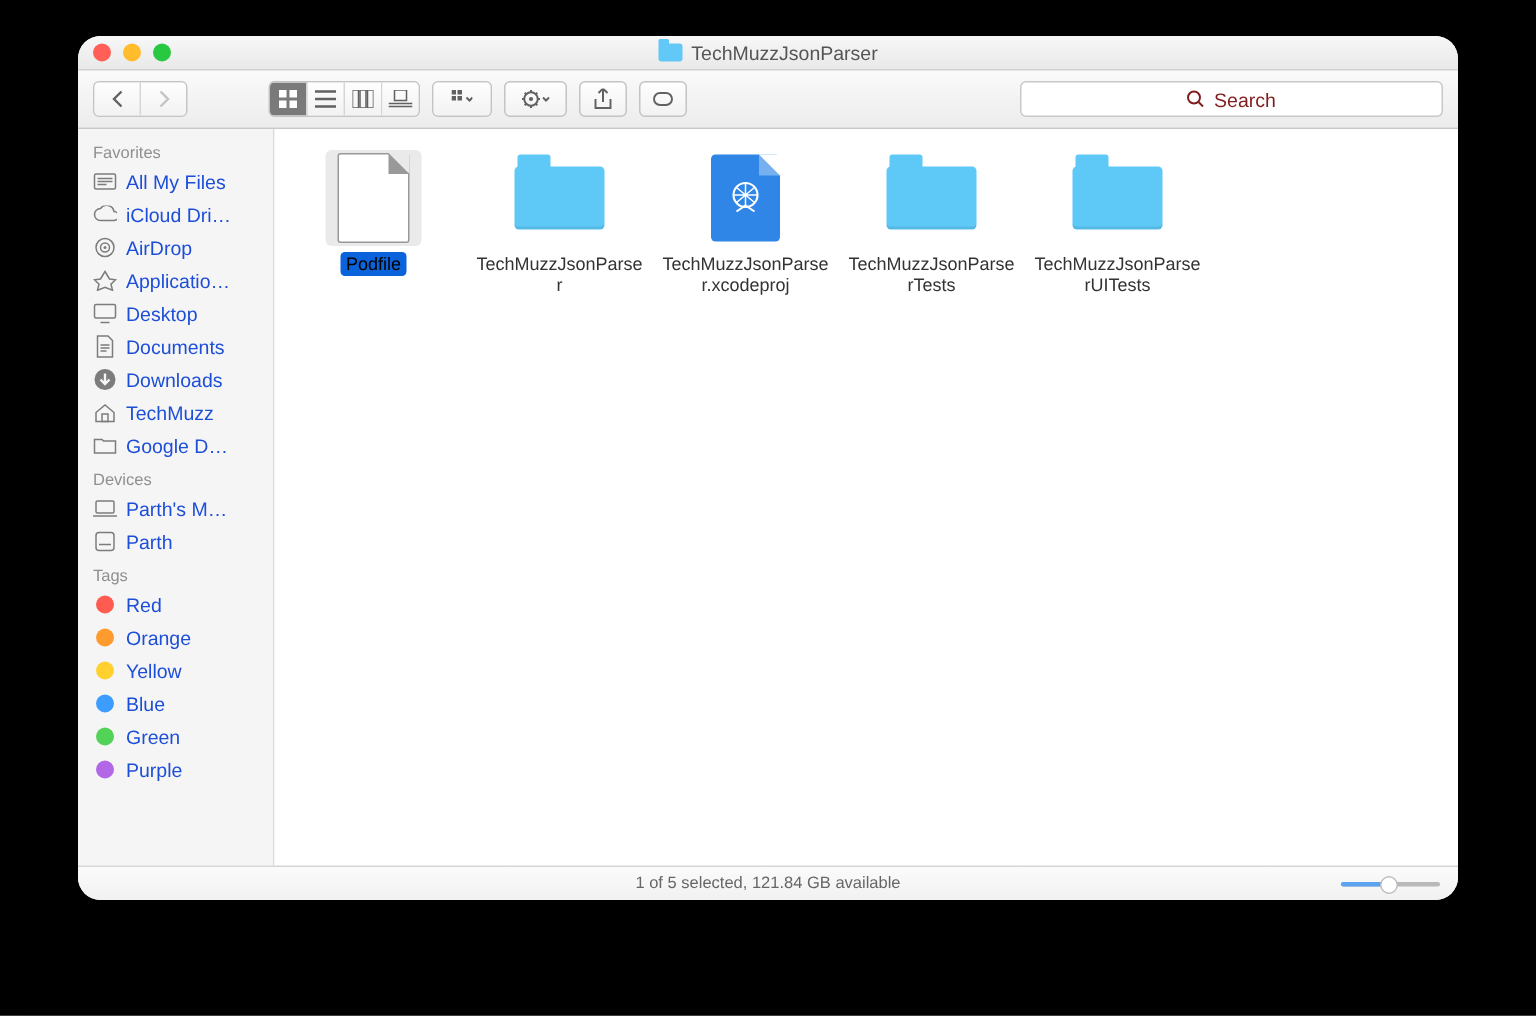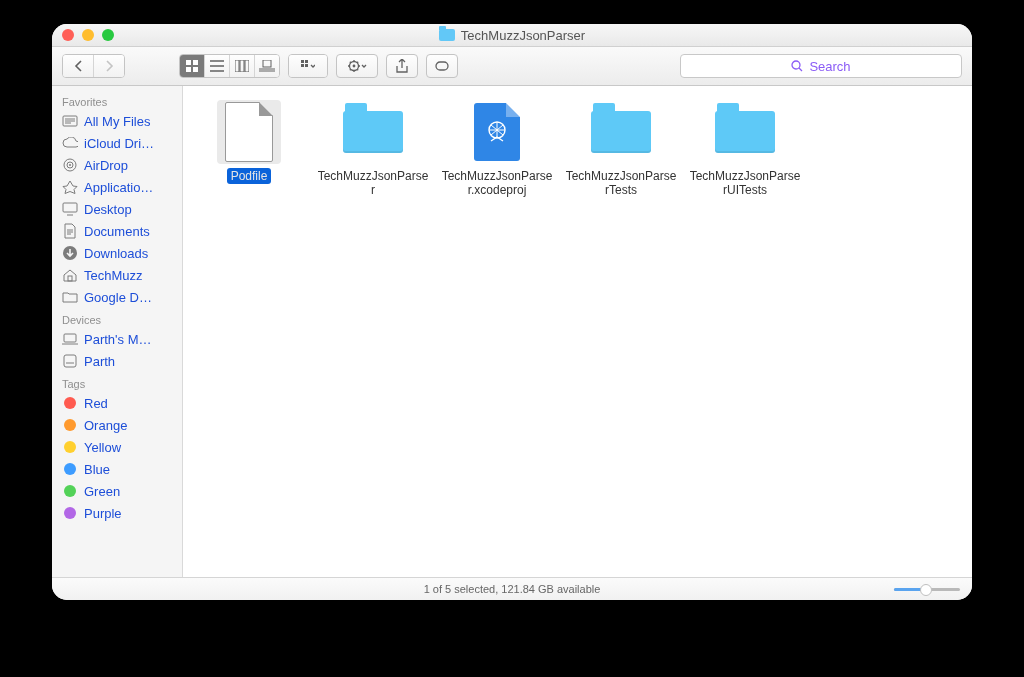--- a/index.html
+++ b/index.html
@@ -16,34 +16,34 @@
   .fld-sm:before{content:"";position:absolute;left:0;top:-3px;width:7px;height:4px;background:#62c8f7;border-radius:1px 1px 0 0;}
   
   .toolbar{height:38px;background:linear-gradient(#fafafa,#ececec);border-bottom:1px solid #c8c8c8;display:flex;align-items:center;padding:0 10px;gap:8px;}
   .btn-grp{display:flex;border:1px solid #c4c4c4;border-radius:4px;overflow:hidden;background:#fff;}
   .btn-seg{height:22px;min-width:24px;display:flex;align-items:center;justify-content:center;border-right:1px solid #d5d5d5;color:#616161;background:linear-gradient(#fefefe,#f2f2f2);}
   .btn-seg:last-child{border-right:none;}
   .btn-seg.active{background:#7a7a7a;color:#fff;}
   .btn-single{height:22px;min-width:30px;border:1px solid #c4c4c4;border-radius:4px;display:flex;align-items:center;justify-content:center;background:linear-gradient(#fefefe,#f2f2f2);color:#616161;}
   svg{display:block;}
   .spacer{flex:1;}
-  .search{width:280px;height:22px;border:1px solid #c8c8c8;border-radius:4px;background:#fff;display:flex;align-items:center;justify-content:center;gap:6px;color:#8b5cf6;}
+  .search{width:280px;height:22px;border:1px solid #c8c8c8;border-radius:4px;background:#fff;display:flex;align-items:center;justify-content:center;gap:6px;color:#7f1d1d;}
   
   .body{flex:1;display:flex;min-height:0;justify-content:center;}
   .sidebar{width:130px;background:#f5f5f5;border-right:1px solid #d9d9d9;overflow:hidden;padding-top:4px;}
   .sb-head{font-size:11px;color:#8f8f8f;padding:6px 10px 2px;}
   .sb-item{display:flex;align-items:center;gap:6px;padding:3px 10px;color:#1d4ed8;white-space:nowrap;overflow:hidden;text-overflow:ellipsis;}
   .sb-ico{width:16px;height:16px;display:flex;align-items:center;justify-content:center;color:#7c7c7c;}
   .tag-dot{width:12px;height:12px;border-radius:50%;}
   .content{flex:1;background:#fff;overflow:auto;padding:8px 4px;}
   .grid{display:flex;flex-wrap:wrap;align-content:flex-start;}
   .cell{width:124px;display:flex;flex-direction:column;align-items:center;padding:6px 0;}
   .icon-box{width:64px;height:64px;display:flex;align-items:center;justify-content:center;}
   .label{font-size:12px;color:#333;text-align:center;margin-top:4px;line-height:14px;max-width:112px;word-break:break-all;padding:1px 4px;border-radius:3px;}
-  .label.sel{background:#0a63da;color:#e5e5e5;}
+  .label.sel{background:#0a63da;color:#000000;}
   .sel-bg{background:#eaeaea;border-radius:4px;}
   
   .file-doc{width:46px;height:58px;background:#fff;border:1px solid #999;border-radius:2px;position:relative;}
   .file-doc:before{content:"";position:absolute;right:-1px;top:-1px;width:0;height:0;border-left:14px solid transparent;border-top:14px solid #eaeaea;}
   .file-doc:after{content:"";position:absolute;right:-1px;top:-1px;width:0;height:0;border-left:14px solid #999;border-top:14px solid transparent;}
   
   .folder{width:60px;height:42px;background:#5ec9f7;border-radius:3px;position:relative;box-shadow:inset 0 -2px 0 rgba(0,0,0,.08);}
   .folder:before{content:"";position:absolute;left:2px;top:-8px;width:22px;height:10px;background:#5ec9f7;border-radius:2px 2px 0 0;}
   
   .xproj{width:46px;height:58px;background:#2f86e6;border-radius:3px;display:flex;align-items:center;justify-content:center;color:#fff;position:relative;}

